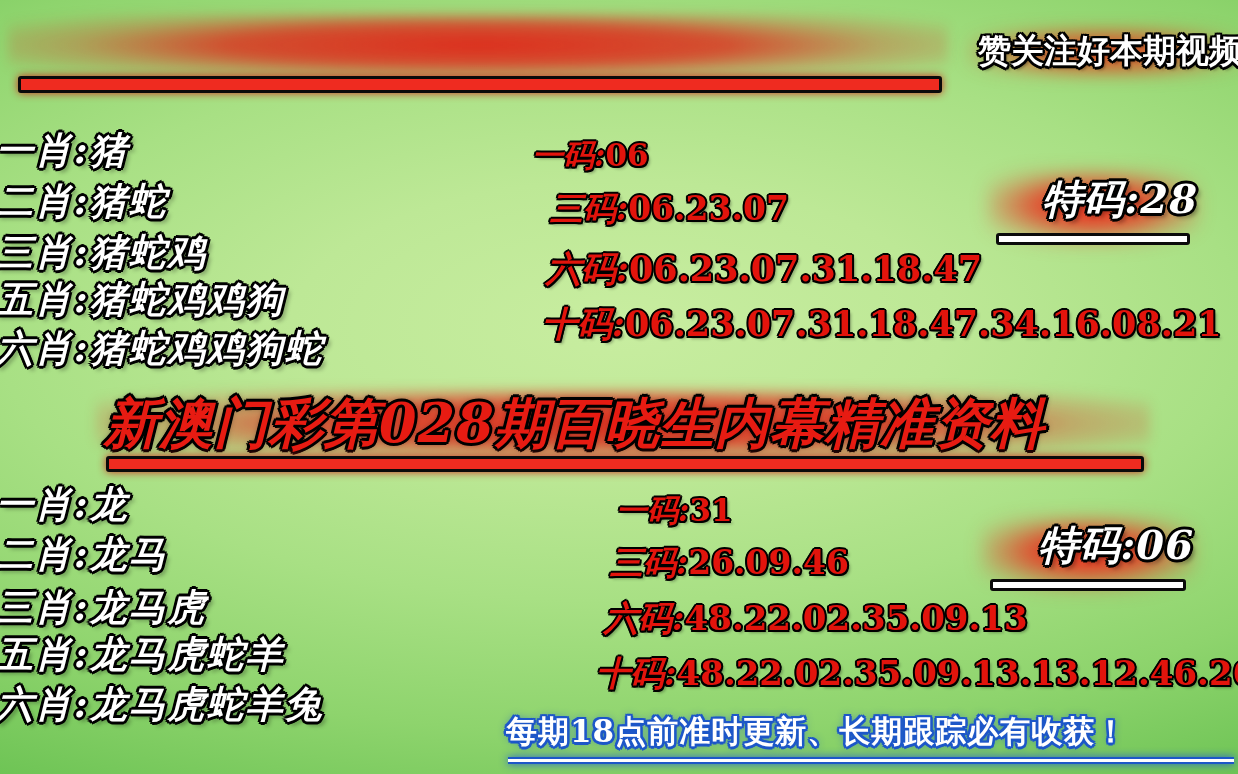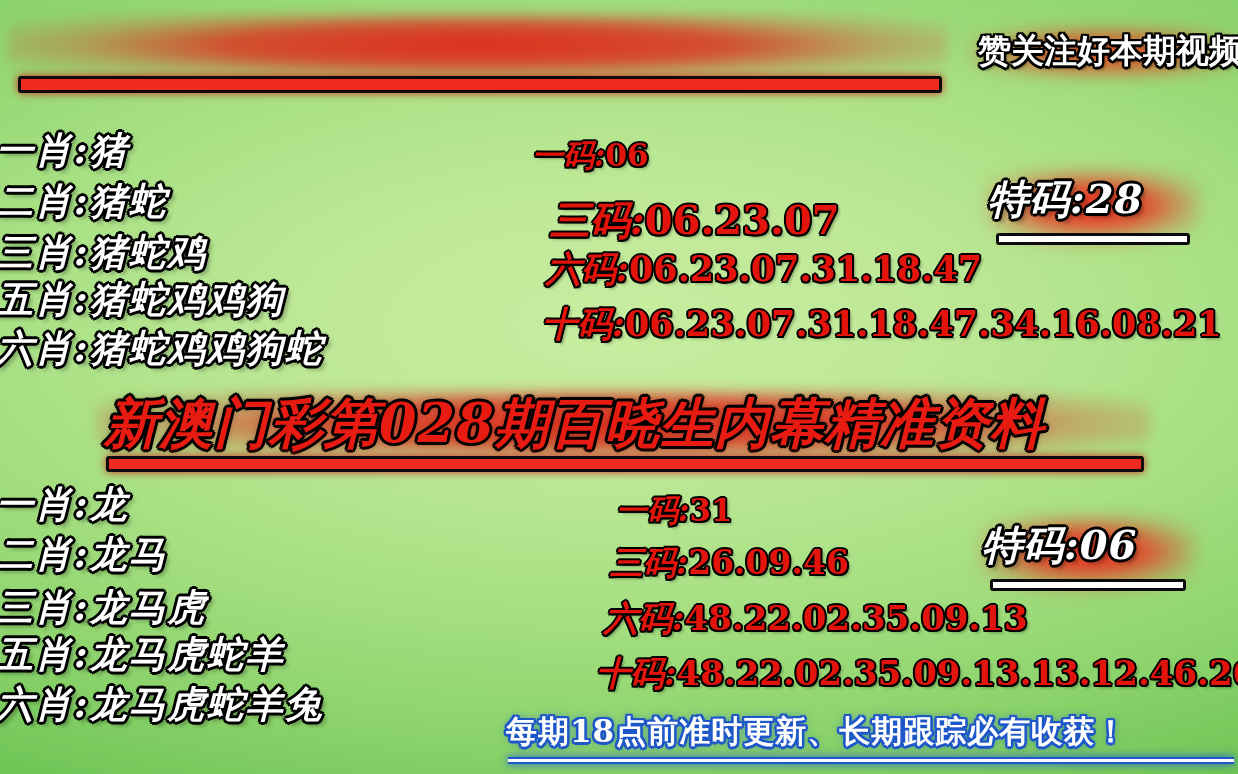--- a/index.html
+++ b/index.html
@@ -103,21 +103,21 @@
       rgba(237,40,25,0.8) 42%,
       rgba(237,40,25,0.3) 72%,
       rgba(237,40,25,0) 100%);
   }
   .plaque .ptext {
     position: relative;
     font-family: "DejaVu Serif", "Liberation Serif", serif;
     font-weight: 700;
     font-style: italic;
     color: #ffffff;
-    text-align: left;
+    text-align: right;
     letter-spacing: 1px;
     text-shadow:
       -2px -2px 0 #000, 2px -2px 0 #000, -2px 2px 0 #000, 2px 2px 0 #000,
       -3px 0 0 #000, 3px 0 0 #000, 0 -3px 0 #000, 0 3px 0 #000,
       4px 4px 4px rgba(0,0,0,0.35);
   }
   .plaque .pbar {
     position: relative;
     margin: 6px auto 0;
     background: #ffffff;
@@ -230,21 +230,21 @@
   <div class="tx brush-white" style="left:-4px; top:132px; font-size:37px;">一肖:猪</div>
   <div class="tx brush-white" style="left:-4px; top:183px; font-size:37px;">二肖:猪蛇</div>
   <div class="tx brush-white" style="left:-4px; top:234px; font-size:37px;">三肖:猪蛇鸡</div>
   <div class="tx brush-white" style="left:-4px; top:281px; font-size:37px;">五肖:猪蛇鸡鸡狗</div>
   <div class="tx brush-white" style="left:-4px; top:330px; font-size:37px;">六肖:猪蛇鸡鸡狗蛇</div>
 
 
   <div class="tx num-red" style="left:532px; top:140px; font-size:31px;">
     <span class="lbl">一码:</span><span>06</span>
   </div>
-  <div class="tx num-red" style="left:550px; top:200px; font-size:40px;">
+  <div class="tx num-red" style="left:550px; top:192px; font-size:33px;">
     <span class="lbl">三码:</span><span>06.23.07</span>
   </div>
   <div class="tx num-red" style="left:546px; top:251px; font-size:35px;">
     <span class="lbl">六码:</span><span>06.23.07.31.18.47</span>
   </div>
   <div class="tx num-red" style="left:542px; top:306px; font-size:35px;">
     <span class="lbl">十码:</span><span>06.23.07.31.18.47.34.16.08.21</span>
   </div>
 
   <div class="plaque red" style="left:988px; top:172px; width:210px;">

